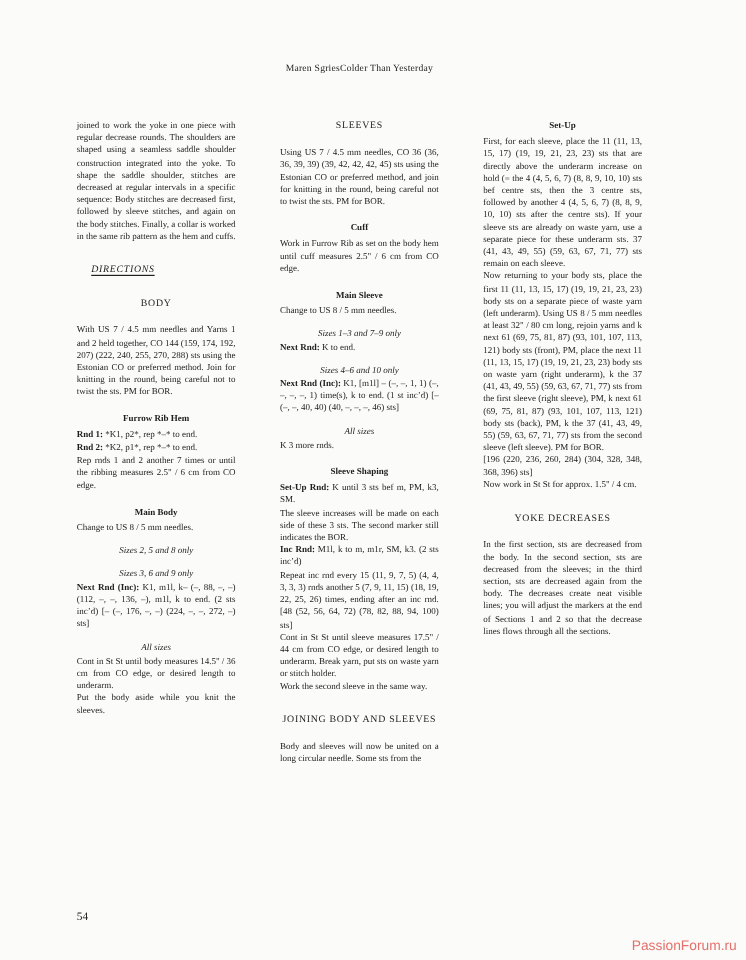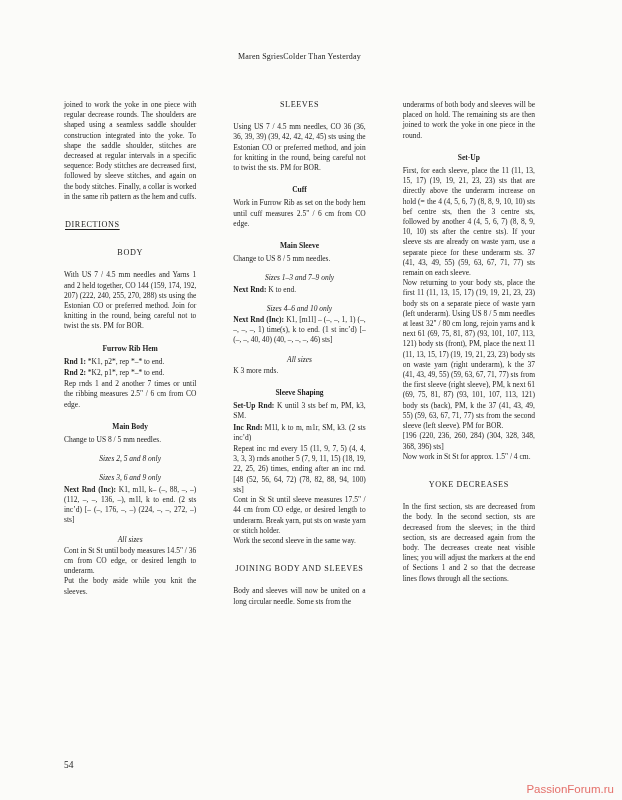--- a/index.html
+++ b/index.html
@@ -24,21 +24,22 @@
   }
   .col {
     width: 143px;
     font-size: 7.5px; line-height: 10.2px;
   }
   .col p { margin: 0; }
   .blk { margin: 0 0 9px; text-align: justify; }
   .blk.major {
     text-align: left; text-transform: uppercase; letter-spacing: 0.6px;
     font-size: 8.2px; text-decoration: underline; text-underline-offset: 2px;
-    margin: 18px 1px 14px;
+    margin: 18px 12px 14px;
+    font-style: italic;
   }
   .blk.caps {
     text-align: center; text-transform: uppercase; letter-spacing: 0.6px;
     font-size: 8.2px; margin: 18px 0 12px;
   }
   .blk.heading {
     text-align: center; font-weight: bold; margin: 12px 0 3px;
   }
   .blk.sizes {
     text-align: center; font-style: italic; margin: 9px 0 1px;
@@ -93,29 +94,29 @@
         <p class="blk heading">Main Sleeve</p>
         <p class="blk para">Change to US 8 / 5 mm needles.</p>
         <p class="blk sizes">Sizes 1–3 and 7–9 only</p>
         <p class="blk labeled"><strong>Next Rnd:</strong> K to end.</p>
         <p class="blk sizes">Sizes 4–6 and 10 only</p>
         <p class="blk labeled"><strong>Next Rnd (Inc):</strong> K1, [m1l] – (–, –, 1, 1) (–, –, –, –, 1) time(s), k to end. (1 st inc’d) [– (–, –, 40, 40) (40, –, –, –, 46) sts]</p>
         <p class="blk sizes">All sizes</p>
         <p class="blk para">K 3 more rnds.</p>
         <p class="blk heading">Sleeve Shaping</p>
         <p class="blk labeled"><strong>Set-Up Rnd:</strong> K until 3 sts bef m, PM, k3, SM.</p>
+        <p class="blk para">The sleeve increases will be made on each side of these 3 sts. The second marker still indicates the BOR.</p>
         <p class="blk labeled"><strong>Inc Rnd:</strong> M1l, k to m, m1r, SM, k3. (2 sts inc’d)</p>
         <p class="blk para">Repeat inc rnd every 15 (11, 9, 7, 5) (4, 4, 3, 3, 3) rnds another 5 (7, 9, 11, 15) (18, 19, 22, 25, 26) times, ending after an inc rnd. [48 (52, 56, 64, 72) (78, 82, 88, 94, 100) sts]</p>
         <p class="blk para">Cont in St St until sleeve measures 17.5" / 44 cm from CO edge, or desired length to underarm. Break yarn, put sts on waste yarn or stitch holder.</p>
         <p class="blk para">Work the second sleeve in the same way.</p>
         <p class="blk caps">Joining Body and Sleeves</p>
         <p class="blk para">Body and sleeves will now be united on a long circular needle. Some sts from the</p>
       </div>
     <div class="col">
-        <p class="blk para">underarms of both body and sleeves will be placed on hold. The remaining sts are then joined to work the yoke in one piece in the round.</p>
         <p class="blk heading">Set-Up</p>
         <p class="blk para">First, for each sleeve, place the 11 (11, 13, 15, 17) (19, 19, 21, 23, 23) sts that are directly above the underarm increase on hold (= the 4 (4, 5, 6, 7) (8, 8, 9, 10, 10) sts bef centre sts, then the 3 centre sts, followed by another 4 (4, 5, 6, 7) (8, 8, 9, 10, 10) sts after the centre sts). If your sleeve sts are already on waste yarn, use a separate piece for these underarm sts. 37 (41, 43, 49, 55) (59, 63, 67, 71, 77) sts remain on each sleeve.</p>
         <p class="blk para">Now returning to your body sts, place the first 11 (11, 13, 15, 17) (19, 19, 21, 23, 23) body sts on a separate piece of waste yarn (left underarm). Using US 8 / 5 mm needles at least 32" / 80 cm long, rejoin yarns and k next 61 (69, 75, 81, 87) (93, 101, 107, 113, 121) body sts (front), PM, place the next 11 (11, 13, 15, 17) (19, 19, 21, 23, 23) body sts on waste yarn (right underarm), k the 37 (41, 43, 49, 55) (59, 63, 67, 71, 77) sts from the first sleeve (right sleeve), PM, k next 61 (69, 75, 81, 87) (93, 101, 107, 113, 121) body sts (back), PM, k the 37 (41, 43, 49, 55) (59, 63, 67, 71, 77) sts from the second sleeve (left sleeve). PM for BOR.</p>
         <p class="blk para">[196 (220, 236, 260, 284) (304, 328, 348, 368, 396) sts]</p>
         <p class="blk para">Now work in St St for approx. 1.5" / 4 cm.</p>
         <p class="blk caps">Yoke Decreases</p>
         <p class="blk para">In the first section, sts are decreased from the body. In the second section, sts are decreased from the sleeves; in the third section, sts are decreased again from the body. The decreases create neat visible lines; you will adjust the markers at the end of Sections 1 and 2 so that the decrease lines flows through all the sections.</p>
       </div>
   </div>
 

